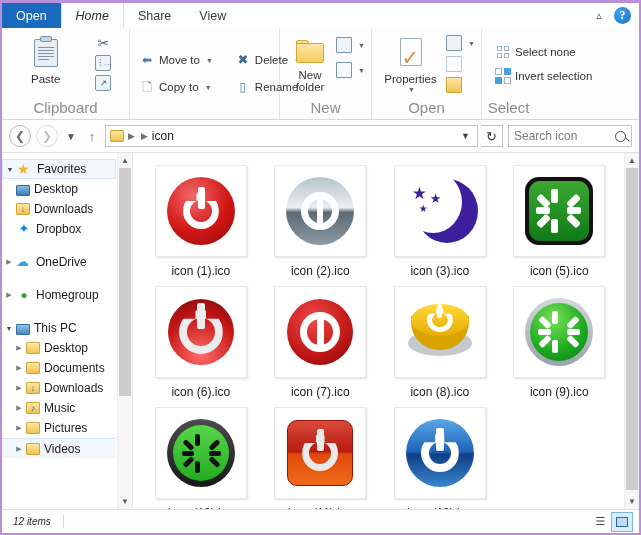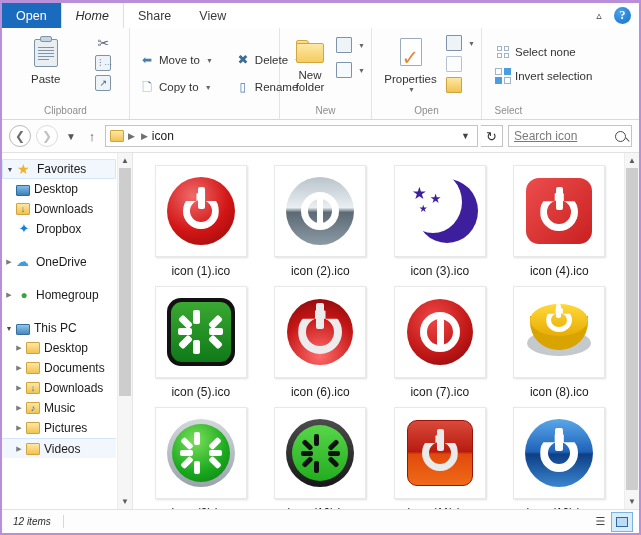--- a/index.html
+++ b/index.html
@@ -50,21 +50,21 @@
     border-bottom: 1px solid #d9d9d9;
     display: flex; align-items: stretch;
   }
   .rgroup {
     display: flex; flex-direction: column;
     border-right: 1px solid #e4e4e4;
     padding: 3px 0 0 0; position: relative;
   }
   .rgroup-body { flex: 1; display: flex; align-items: flex-start; padding: 4px 6px 0 6px; }
   .rgroup-label {
-    text-align: center; font-size: 10px; color: #8d8d8d;
+    text-align: center; font-size: 15px; color: #8d8d8d;
     padding-bottom: 3px;
   }
 
   .bigbtn {
     display: flex; flex-direction: column; align-items: center;
     width: 52px; padding-top: 3px; cursor: default;
   }
   .bigbtn-label { font-size: 11.5px; color: #333; margin-top: 3px; text-align: center; line-height: 12px; }
   .bigicon { width: 34px; height: 34px; position: relative; }
 
@@ -122,21 +122,21 @@
   .refreshbtn {
     width: 22px; height: 22px; border: 1px solid #c4c4c4; border-left: none;
     background: #fff; display: flex; align-items: center; justify-content: center;
     font-size: 13px; color: #333; cursor: default; flex: none; margin-left: -2px;
   }
   .searchbox {
     width: 124px; height: 22px; border: 1px solid #c4c4c4; background: #fff;
     display: flex; align-items: center; justify-content: space-between;
     padding: 0 5px; flex: none;
   }
-  .searchbox span { font-size: 12px; color: #7a7a7a; text-decoration: underline; }
+  .searchbox span { font-size: 12px; color: #7a7a7a; }
   .mag {
     width: 11px; height: 11px; border: 1.4px solid #4a4a4a; border-radius: 50%;
     position: relative; flex: none;
   }
   .mag::after {
     content: ''; position: absolute; width: 4.5px; height: 1.4px;
     background: #4a4a4a; transform: rotate(45deg); right: -4px; bottom: 0px;
   }
 
   
@@ -497,30 +497,20 @@
             <div style="position:absolute; left:12px; top:4px; width:62px; height:64px; border-radius:50%; background:#3d1f9e;"></div>
             <div style="position:absolute; left:0px; top:-4px; width:58px; height:62px; border-radius:50%; background:#fff;"></div>
             <div style="position:absolute; left:8px; top:8px; color:#3d1f9e; font-size:17px;">★</div>
             <div style="position:absolute; left:26px; top:16px; color:#3d1f9e; font-size:13px;">★</div>
             <div style="position:absolute; left:15px; top:28px; color:#3d1f9e; font-size:10px;">★</div>
           </div>
         </div>
         <div class="fname">icon (3).ico</div>
       </div>
 
-      <div class="cell">
-        <div class="thumb-frame">
-          <div class="ico">
-            <div style="position:absolute; inset:3px; border-radius:13px; background:linear-gradient(135deg,#ec4d4d,#c92020);"></div>
-            <div class="pw-ring" style="left:17px; top:18px; width:38px; height:38px; border-width:7px; clip-path:polygon(0 22%,38% 22%,38% 0,62% 0,62% 22%,100% 22%,100% 100%,0 100%);"></div>
-            <div class="pw-bar" style="left:33px; top:12px; width:7px; height:23px;"></div>
-          </div>
-        </div>
-        <div class="fname">icon (4).ico</div>
-      </div>
 
       <div class="cell">
         <div class="thumb-frame">
           <div class="ico">
             <div style="position:absolute; inset:2px; border-radius:14px; background:#111;"></div>
             <div style="position:absolute; inset:6px; border-radius:11px; background:linear-gradient(#3aa832,#0f7a18);"></div>
             <div style="position:absolute; left:28px; top:14px; width:7px; height:14px; background:#fff; border-radius:2px;"></div>
             <div style="position:absolute; left:28px; top:44px; width:7px; height:14px; background:#fff; border-radius:2px;"></div>
             <div style="position:absolute; left:13px; top:32px; width:14px; height:7px; background:#fff; border-radius:2px;"></div>
             <div style="position:absolute; left:44px; top:32px; width:14px; height:7px; background:#fff; border-radius:2px;"></div>

